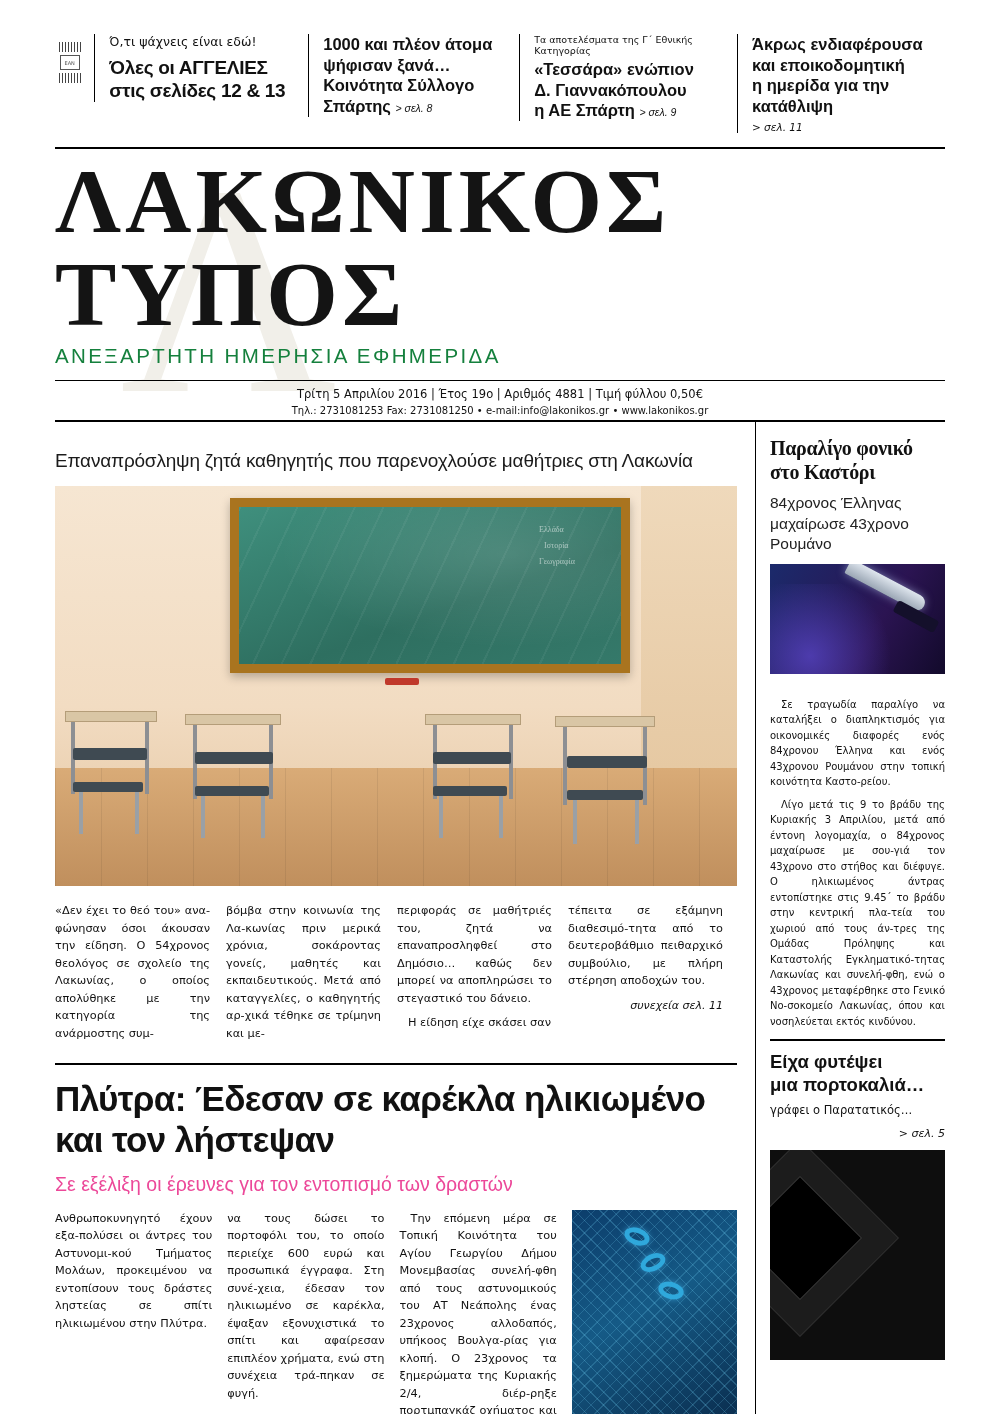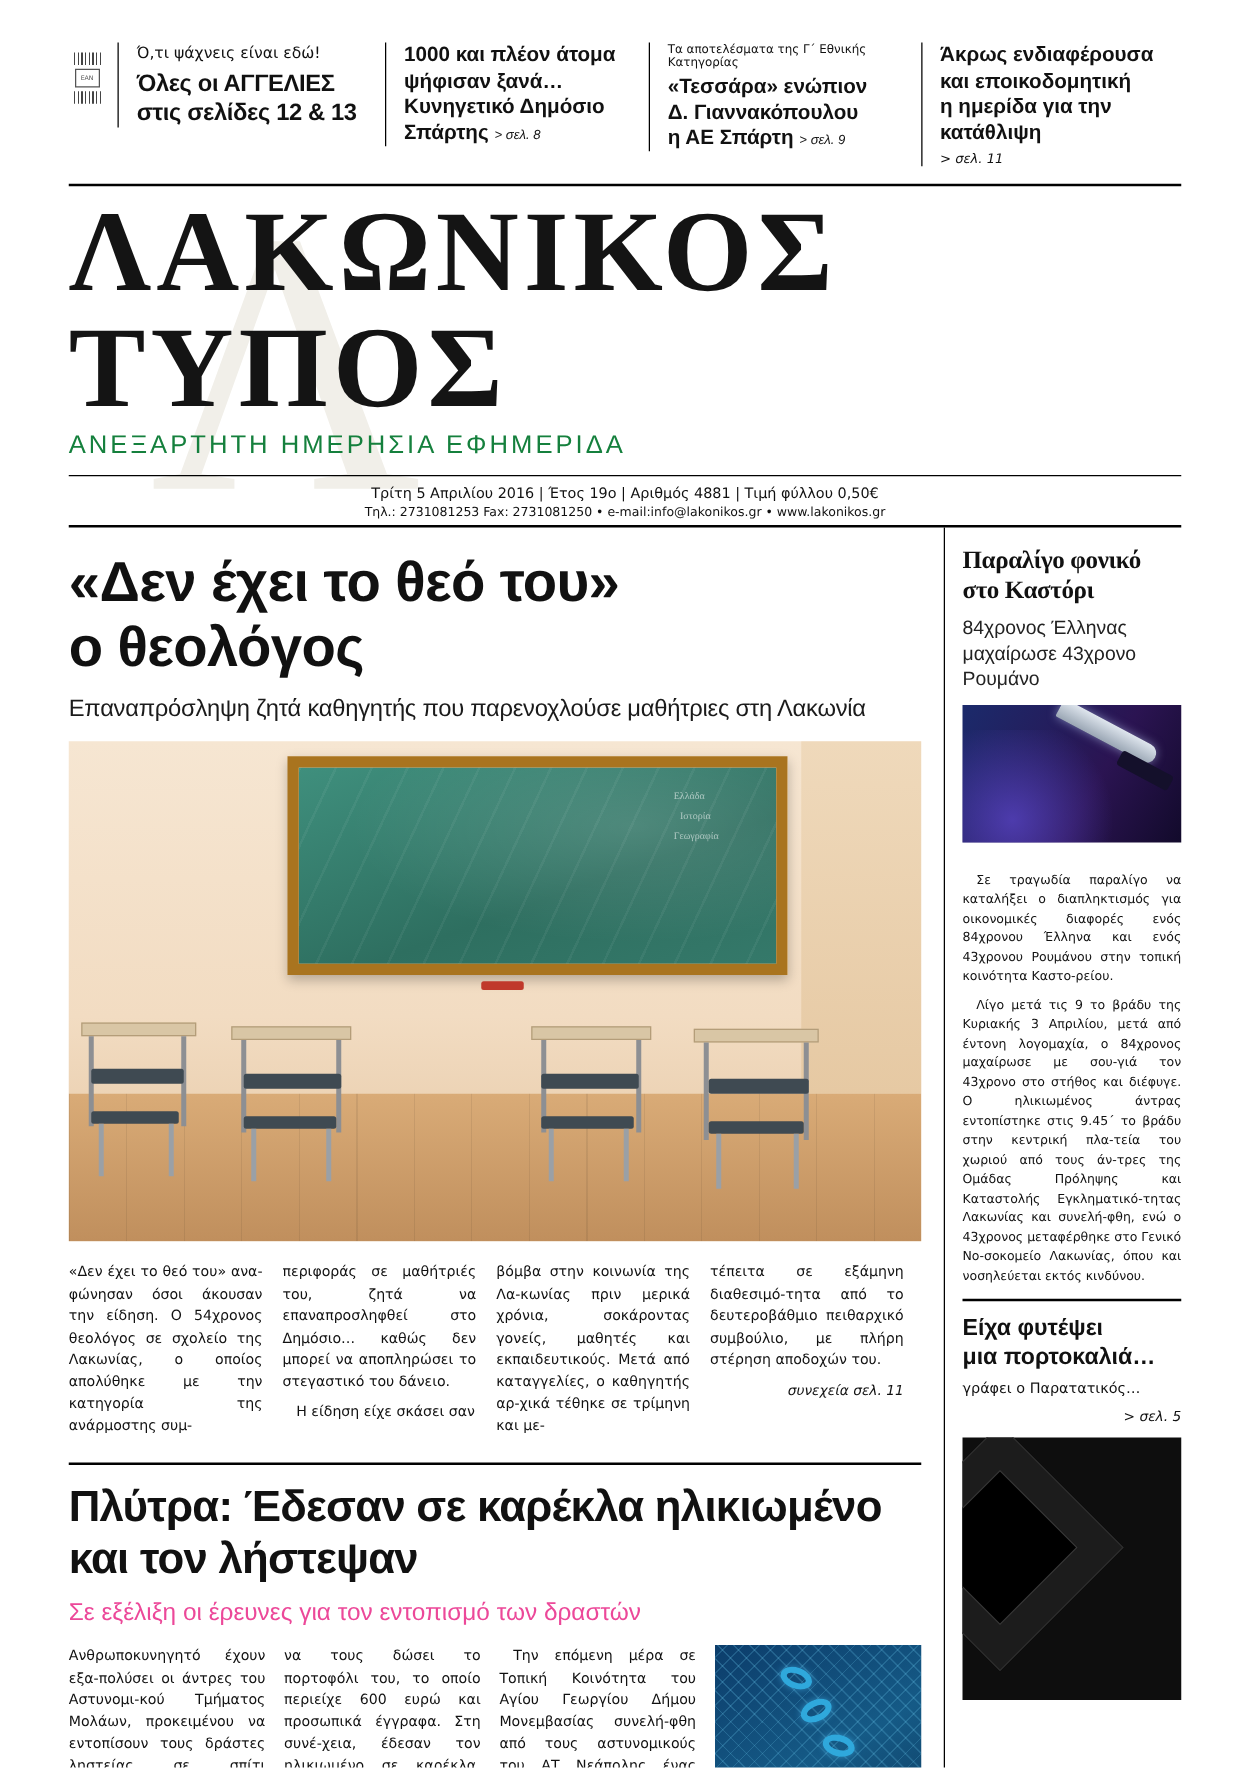--- a/index.html
+++ b/index.html
@@ -230,21 +230,21 @@
 
     <div class="teaser-col tc1">
       <div class="tz-small">Ό,τι ψάχνεις είναι εδώ!</div>
       <div class="tz-big" style="margin-top:5px">Όλες οι ΑΓΓΕΛΙΕΣ</div>
       <div class="tz-big">στις σελίδες 12 &amp; 13</div>
     </div>
 
     <div class="teaser-col tc2">
       <div class="tz-big2">1000 και πλέον άτομα</div>
       <div class="tz-big2">ψήφισαν ξανά…</div>
-      <div class="tz-big2">Κυνηγετικό Δημόσιο</div>
+      <div class="tz-big2">Κοινότητα Σύλλογο</div>
       <div class="tz-big2">
         <span>Σπάρτης</span>
         <span class="tz-ref">&gt; σελ. 8</span>
       </div>
     </div>
 
     <div class="teaser-col tc3">
       <div style="font-size:9.5px">Τα αποτελέσματα της Γ΄ Εθνικής Κατηγορίας</div>
       <div class="tz-big2" style="margin-top:3px">«Τεσσάρα» ενώπιον</div>
       <div class="tz-big2">Δ. Γιαννακόπουλου</div>
@@ -271,24 +271,20 @@
   <div class="masthead-info">
     <div>Τρίτη 5 Απριλίου 2016 | Έτος 19ο | Αριθμός 4881 | Τιμή φύλλου 0,50€</div>
     <div class="line2">Τηλ.: 2731081253 Fax: 2731081250 • e-mail:info@lakonikos.gr • www.lakonikos.gr</div>
   </div>
   <div class="masthead-rule2"></div>
 
   <div class="content">
 
     <div class="left">
 
-      <h1 class="lead">
-        <span>«Δεν έχει το θεό του»</span><br>
-        <span>ο θεολόγος</span>
-      </h1>
       <div class="lead-sub">Επαναπρόσληψη ζητά καθηγητής που παρενοχλούσε μαθήτριες στη Λακωνία</div>
 
       <div class="photo-main">
         <div class="wall-right"></div>
         <div class="board">
           <div class="chalk" style="left:300px; top:18px">Ελλάδα</div>
           <div class="chalk" style="left:305px; top:34px">Ιστορία</div>
           <div class="chalk" style="left:300px; top:50px">Γεωγραφία</div>
         </div>
         <div class="board-tray"></div>
@@ -339,25 +335,25 @@
           <div class="leg" style="left:6px; top:44px; height:44px"></div>
           <div class="leg" style="left:68px; top:44px; height:44px"></div>
         </div>
       </div>
 
       <div class="caption-row">
         <div class="ccol">
           <p>«Δεν έχει το θεό του» ανα-φώνησαν όσοι άκουσαν την είδηση. Ο 54χρονος θεολόγος σε σχολείο της Λακωνίας, ο οποίος απολύθηκε με την κατηγορία της ανάρμοστης συμ-</p>
         </div>
         <div class="ccol">
+          <p>βόμβα στην κοινωνία της Λα-κωνίας πριν μερικά χρόνια, σοκάροντας γονείς, μαθητές και εκπαιδευτικούς. Μετά από καταγγελίες, ο καθηγητής αρ-χικά τέθηκε σε τρίμηνη και με-</p>
+        </div>
+        <div class="ccol">
           <p>περιφοράς σε μαθήτριές του, ζητά να επαναπροσληφθεί στο Δημόσιο… καθώς δεν μπορεί να αποπληρώσει το στεγαστικό του δάνειο.</p>
           <p class="indent">Η είδηση είχε σκάσει σαν</p>
-        </div>
-        <div class="ccol">
-          <p>βόμβα στην κοινωνία της Λα-κωνίας πριν μερικά χρόνια, σοκάροντας γονείς, μαθητές και εκπαιδευτικούς. Μετά από καταγγελίες, ο καθηγητής αρ-χικά τέθηκε σε τρίμηνη και με-</p>
         </div>
         <div class="ccol">
           <p>τέπειτα σε εξάμηνη διαθεσιμό-τητα από το δευτεροβάθμιο πειθαρχικό συμβούλιο, με πλήρη στέρηση αποδοχών του.</p>
           <div class="cont-note">συνεχεία σελ. 11</div>
         </div>
       </div>
 
       <div class="sec-rule"></div>
 
       <h2 class="sub">

